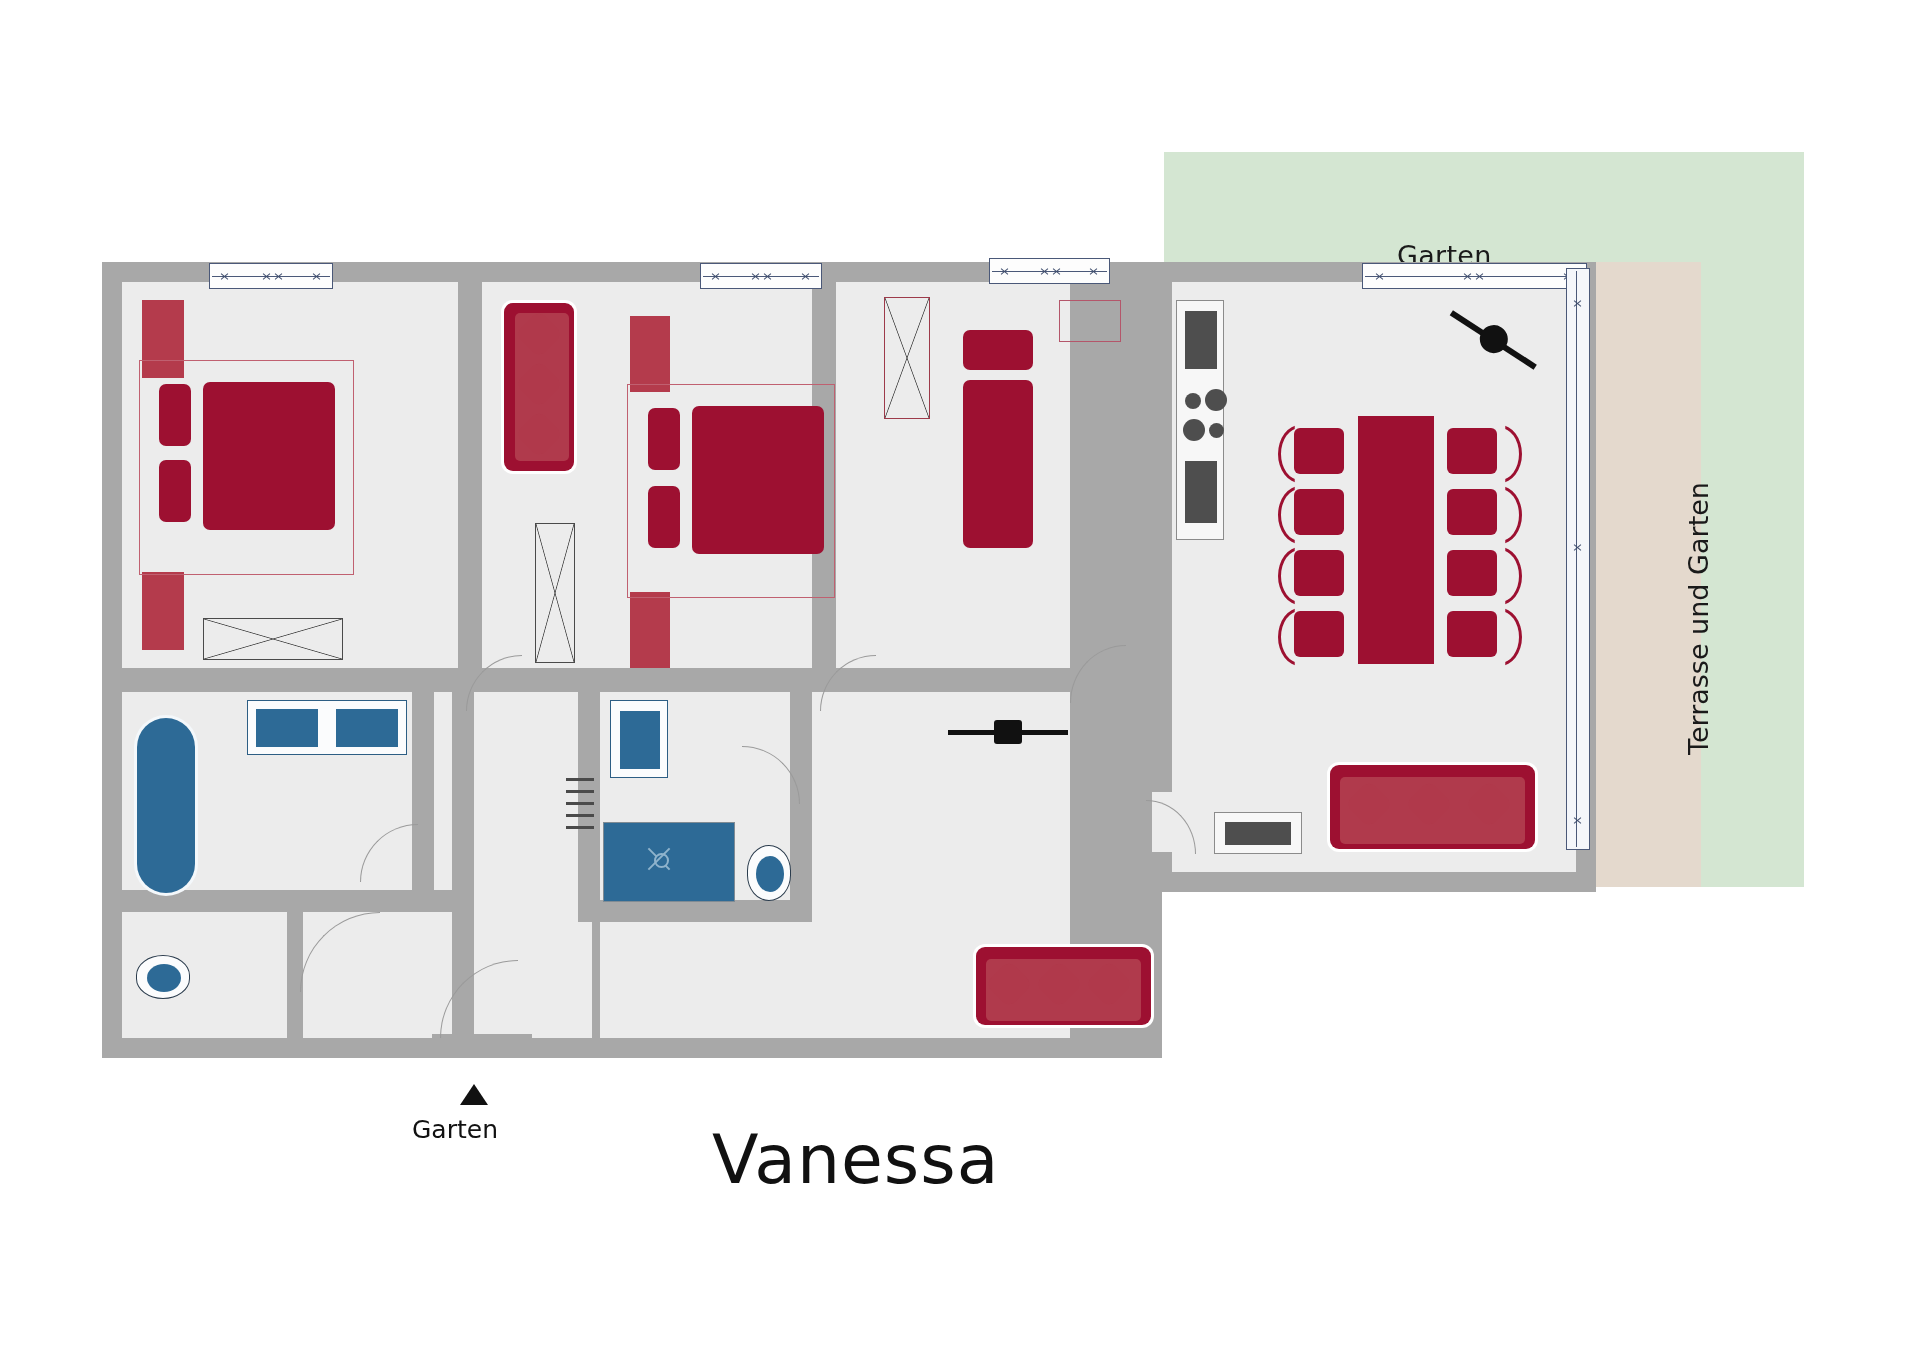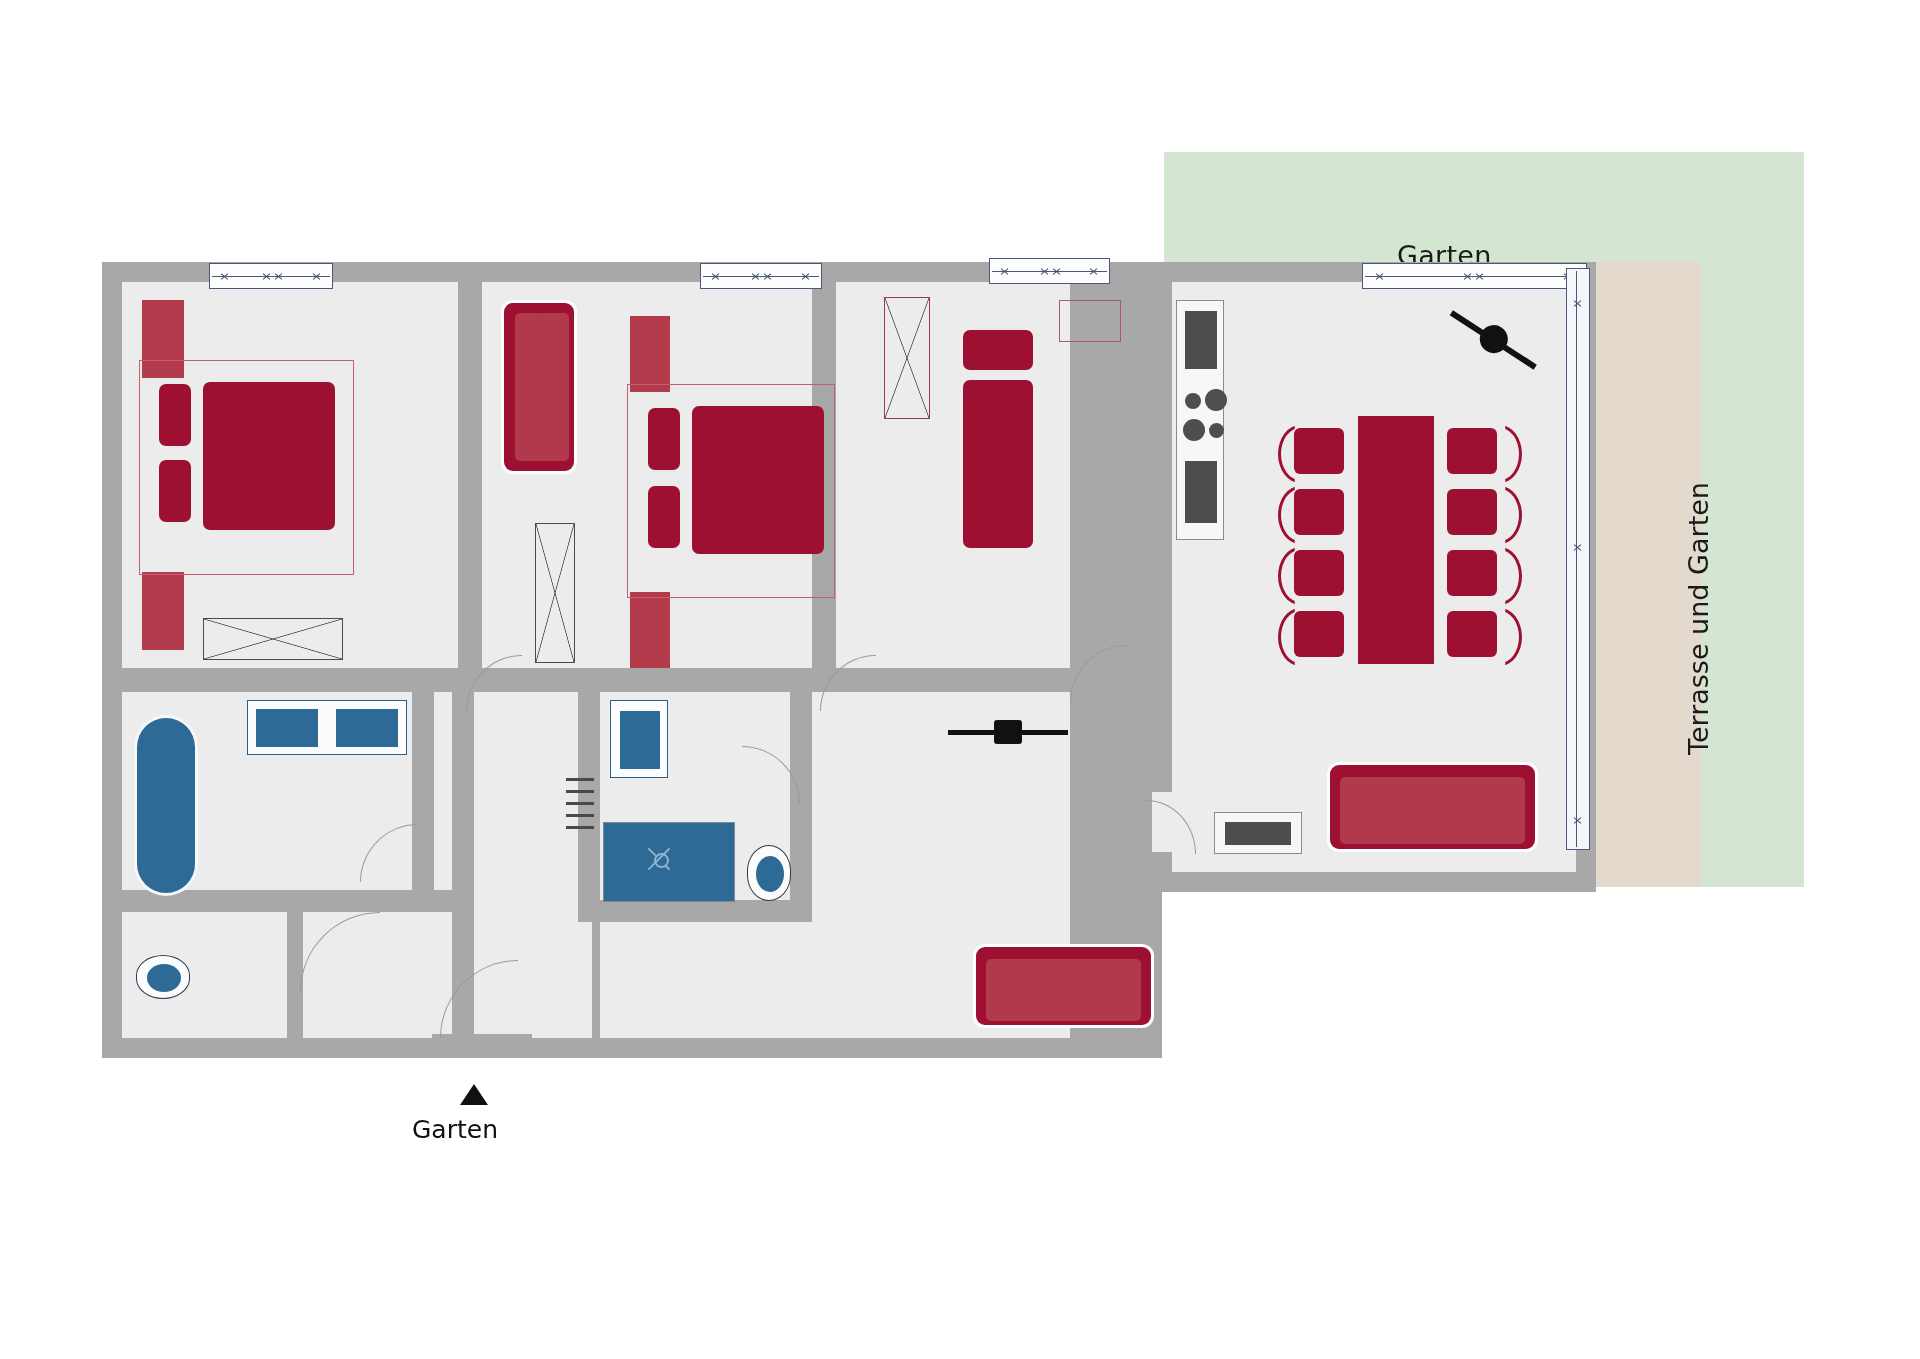--- a/index.html
+++ b/index.html
@@ -297,14 +297,15 @@
 
   <div class="abs couch" style="left:1330px;top:765px;width:205px;height:84px;">
     <div class="couch-inner" style="left:10px;top:12px;right:10px;bottom:5px;"></div>
     <div class="cushion" style="left:22px;top:22px;"></div>
     <div class="cushion" style="left:82px;top:22px;"></div>
     <div class="cushion" style="left:142px;top:22px;"></div>
   </div>
 
   <div class="abs entrance-tri" style="left:460px;top:1084px;"></div>
   <div class="abs entrance-label" style="left:412px;top:1115px;">Garten</div>
+  <div class="abs plan-title" style="left:712px;top:1120px;">Vanessa</div>
 
 </div>
 
 </body></html>

